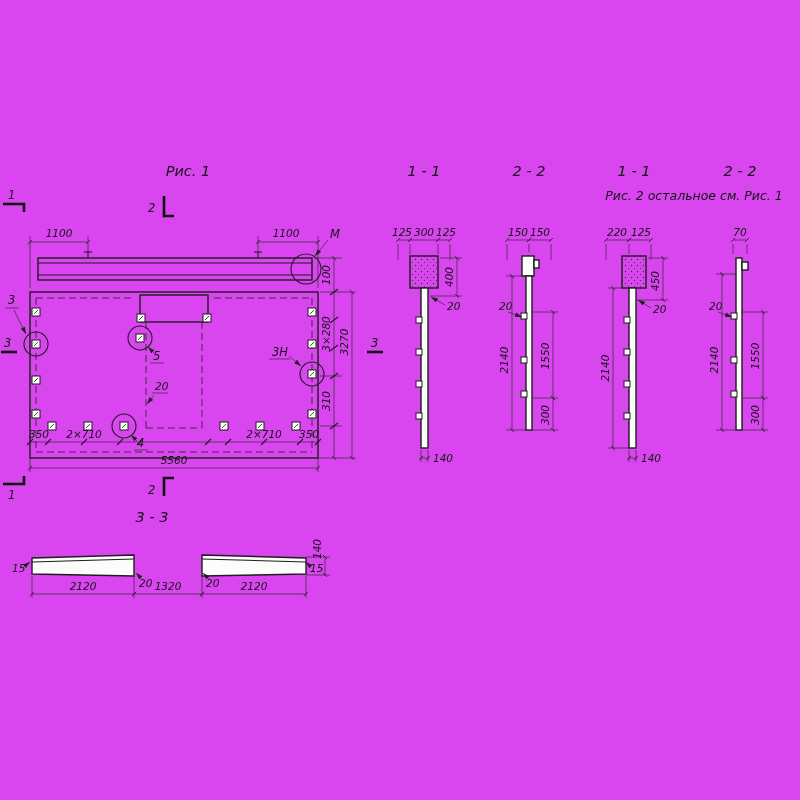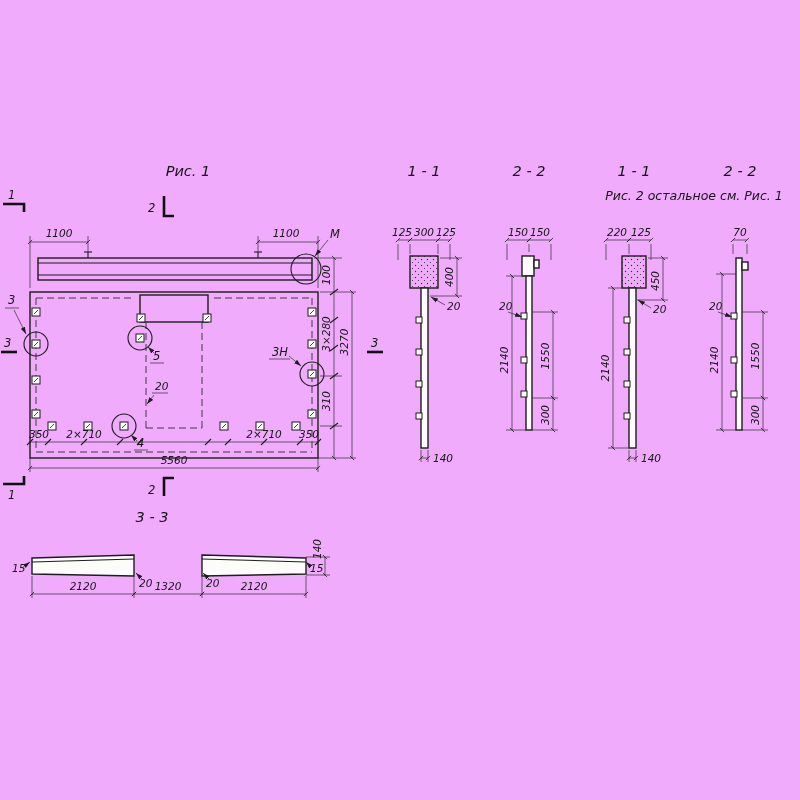--- a/index.html
+++ b/index.html
@@ -1,16 +1,16 @@
 <!DOCTYPE html>
 <html><head>
 <meta charset="utf-8">
 <style>
   html,body{margin:0;padding:0;background:#e9e9e5;}
-  .canvas{width:800px;height:800px;background:#f0abfc;position:relative;overflow:hidden;}
+  .canvas{width:800px;height:800px;background:#d946ef;position:relative;overflow:hidden;}
   svg{position:absolute;left:0;top:0;}
   .ol{stroke:#1d1d1d;stroke-width:1.4;fill:none;stroke-linecap:square}
   .md{stroke:#1d1d1d;stroke-width:1.1;fill:none}
   .thin{stroke:#2e2e2e;stroke-width:.7;fill:none}
   .dash{stroke:#2e2e2e;stroke-width:.9;fill:none;stroke-dasharray:7 4}
   .thick{stroke:#101010;stroke-width:2.6;fill:none}
   .circ{stroke:#1d1d1d;stroke-width:1.1;fill:none}
   text{fill:#151515;font-family:"DejaVu Sans",sans-serif;font-style:italic}
   .t-title{font-size:14.5px}
   .t-dim{font-size:10.5px}

